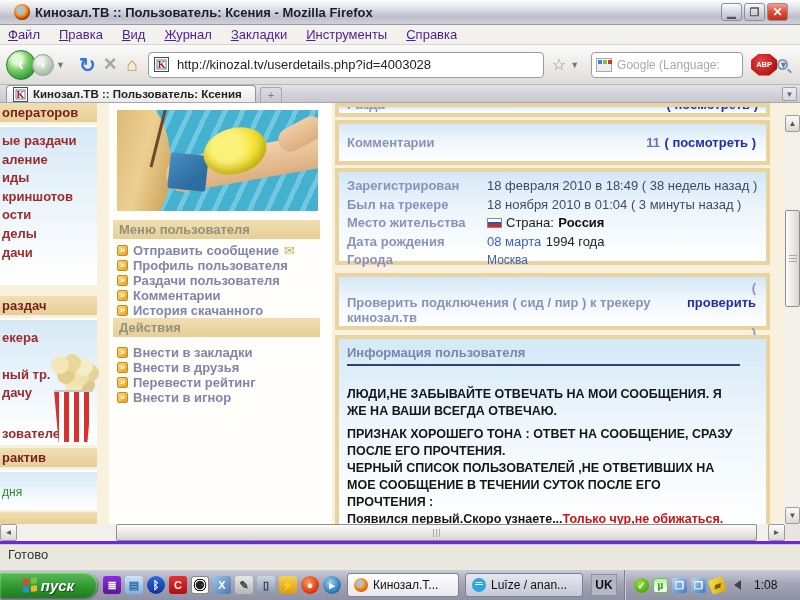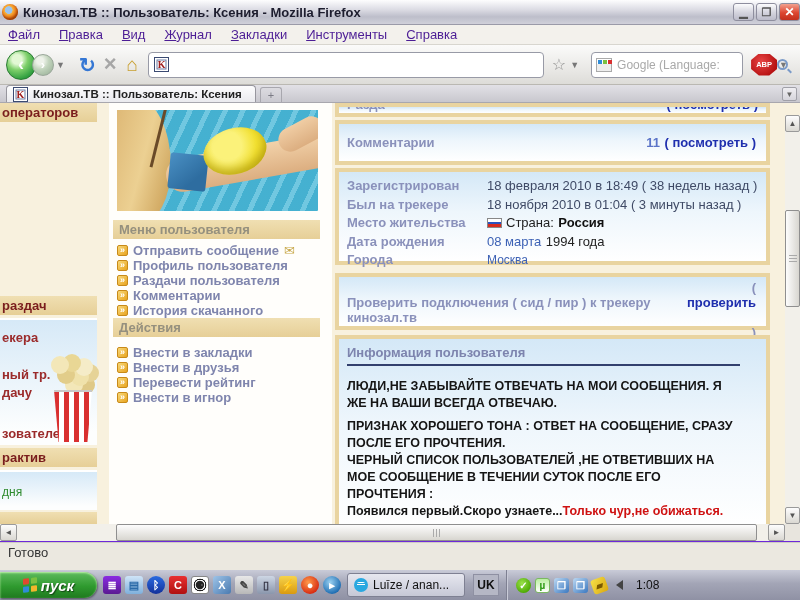--- a/index.html
+++ b/index.html
@@ -2,21 +2,21 @@
 <html><head>
 <meta charset="utf-8">
 <style>
   html,body{margin:0;padding:0;background:#666;}
   *{box-sizing:border-box;font-family:"Liberation Sans",sans-serif;}
   .screen{position:relative;width:800px;height:600px;overflow:hidden;background:#f8f1de;}
 
   
   .titlebar{position:absolute;left:0;top:0;width:800px;height:25px;
     background:linear-gradient(180deg,#fdfdfe 0%,#dcdce4 40%,#bdbeca 70%,#d0d0da 100%);
-    border-bottom:1px solid #9a9aa8;display:flex;align-items:center;padding:0 0;}
+    border-bottom:1px solid #9a9aa8;display:flex;align-items:center;padding:0 12px;}
   .fficon{width:16px;height:16px;border-radius:50%;
     background:radial-gradient(circle at 42% 38%,#9cc4ee 0 26%,#f7b13c 30%,#e97817 55%,#c04a07 85%);
     box-shadow:inset -1px -2px 2px rgba(120,40,0,.6);margin:0 5px 0 2px;flex:0 0 auto;}
   .title-text{font-size:13px;font-weight:bold;color:#1d1d2e;flex:1;white-space:nowrap;overflow:hidden;}
   .winbtn{width:21px;height:18px;margin-left:2px;border:1px solid #8e8e9e;border-radius:3px;
     background:linear-gradient(180deg,#fcfcfd,#d3d3dd 55%,#bcbcca);display:flex;align-items:center;justify-content:center;
     font-size:11px;font-weight:bold;color:#555;}
   .winbtn.close{background:linear-gradient(180deg,#f3a08e,#dd4631 55%,#c22f1d);color:#fff;font-size:12px;}
 
   
@@ -140,21 +140,21 @@
   .hbtn{position:absolute;top:0;width:17px;height:17px;border:1px solid #9a9a9a;border-radius:2px;
     background:linear-gradient(180deg,#fdfdfd,#dad8d2);color:#555;font-size:8px;display:flex;align-items:center;justify-content:center;}
   .hthumb{position:absolute;left:116px;top:0;width:641px;height:17px;border:1px solid #8f8f8f;border-radius:2px;
     background:linear-gradient(180deg,#fdfdfd,#d8d6d0);}
   .hthumb::after{content:"";position:absolute;top:4px;left:316px;width:9px;height:8px;
     background:repeating-linear-gradient(90deg,#aaa 0 1px,transparent 1px 3px);}
   .corner{position:absolute;left:785px;top:524px;width:15px;height:17px;background:#e8e5de;}
 
   
   .statusbar{position:absolute;left:0;top:541px;width:800px;height:29px;background:#ebe8e0;
-    border-top:1px solid #6d28d9;box-shadow:inset 0 1px 0 #cfccc3;font-size:13px;color:#333;
+    border-top:3px solid #6d28d9;box-shadow:inset 0 1px 0 #cfccc3;font-size:13px;color:#333;
     display:flex;align-items:flex-start;padding:3px 0 0 8px;}
 
   
   .taskbar{position:absolute;left:0;top:570px;width:800px;height:30px;
     background:linear-gradient(180deg,#c9cbd8 0%,#a3a5b6 45%,#8f91a4 100%);display:flex;align-items:center;}
   .startbtn{width:97px;height:26px;margin:0 6px 0 0;border-radius:0 13px 13px 0;
     background:linear-gradient(180deg,#5fbb5f,#2f9a2f 55%,#1f7a1f);box-shadow:inset 0 1px 2px #bdf0a8,1px 1px 2px rgba(0,0,0,.4);
     display:flex;align-items:center;justify-content:center;}
   .startbtn .label{color:#fff;font-size:15px;font-weight:bold;font-style:italic;margin-left:4px;text-shadow:1px 1px 1px rgba(0,0,0,.5);}
   .winflag{width:14px;height:14px;display:grid;grid-template-columns:6px 6px;grid-template-rows:6px 6px;gap:1.5px;transform:skewY(-6deg);}
@@ -205,20 +205,21 @@
 
   <div class="navbar">
     <span class="backbtn">‹</span>
     <span class="fwdbtn">›</span>
     <span class="ddsmall">▼</span>
     <span class="reload">↻</span>
     <span class="stop">×</span>
     <span class="home">⌂</span>
     <div class="urlbox">
       <span class="kicon">K</span>
+      <input class="urltext" value="http://kinozal.tv/userdetails.php?id=4003028" style="">
     </div>
     <span class="star">☆</span>
     <span class="ddsmall">▼</span>
     <div class="searchbox">
       <span class="engineicon">
         <i style="left:1px;background:#2f8cd8"></i>
         <i style="left:6px;background:#7ac142"></i>
         <i style="left:11px;background:#d93030"></i>
       </span>
       <input class="searchph" placeholder="Google (Language:" style="">
@@ -234,20 +235,29 @@
       <span class="label">Кинозал.ТВ :: Пользователь: Ксения</span>
     </div>
     <div class="newtab">+</div>
     <div class="tab-dd">▼</div>
   </div>
 
   <div class="viewport">
     <div class="whitecol"></div>
 
     <div class="sb-h" style="top:0">операторов</div>
+    <div class="sb-b list" style="top:22px;height:160px;padding-top:5px">
+      <div class="sb-link">ые раздачи</div>
+      <div class="sb-link">аление</div>
+      <div class="sb-link">иды</div>
+      <div class="sb-link">криншотов</div>
+      <div class="sb-link">ости</div>
+      <div class="sb-link">делы</div>
+      <div class="sb-link">дачи</div>
+    </div>
 
     <div class="sb-h" style="top:193px">раздач</div>
     <div class="sb-b" style="top:215px;height:127px">
       <div class="sb-link" style="position:absolute;top:10px">екера</div>
       <div class="sb-link" style="position:absolute;top:47px">ный тр.</div>
       <div class="sb-link" style="position:absolute;top:65px">дачу</div>
       <div class="sb-link" style="position:absolute;top:106px">зователей</div>
       <div class="popcorn">
         <div class="puff"></div>
         <div class="box"></div>
@@ -351,21 +361,21 @@
       <div style="display:flex;justify-content:flex-end;line-height:15px">
         <span class="lbl">Проверить подключения ( сид / пир ) к трекеру кинозал.тв</span>
         <span class="bluelink">проверить</span>
       </div>
       <div style="text-align:right;line-height:15px" class="lbl">)</div>
     </div>
 
     <div class="pbox" style="top:232px;height:195px;padding:6px 24px 0 8px">
       <div class="lbl" style="color:#7d84ae">Информация пользователя</div>
       <div class="rule"></div>
-      <div class="infotext red" style="margin-top:12px">ЛЮДИ,НЕ ЗАБЫВАЙТЕ ОТВЕЧАТЬ НА МОИ СООБЩЕНИЯ. Я ЖЕ НА ВАШИ ВСЕГДА ОТВЕЧАЮ.</div>
+      <div class="infotext red" style="margin-top:20px">ЛЮДИ,НЕ ЗАБЫВАЙТЕ ОТВЕЧАТЬ НА МОИ СООБЩЕНИЯ. Я ЖЕ НА ВАШИ ВСЕГДА ОТВЕЧАЮ.</div>
       <div class="infotext red" style="margin-top:6px">ПРИЗНАК ХОРОШЕГО ТОНА : ОТВЕТ НА СООБЩЕНИЕ, СРАЗУ ПОСЛЕ ЕГО ПРОЧТЕНИЯ.</div>
       <div class="infotext" style="">ЧЕРНЫЙ СПИСОК ПОЛЬЗОВАТЕЛЕЙ ,НЕ ОТВЕТИВШИХ НА МОЕ СООБЩЕНИЕ В ТЕЧЕНИИ СУТОК ПОСЛЕ ЕГО ПРОЧТЕНИЯ :</div>
       <div class="infotext"><span>Появился первый.Скоро узнаете...</span><span class="red">Только чур,не обижаться.</span></div>
 
     </div>
   </div>
 
   <div class="vscroll">
     <div class="sbtn" style="top:0">▲</div>
     <div class="vthumb"></div>
@@ -399,20 +409,24 @@
       <span class="qli" style="background:linear-gradient(180deg,#2a6ae0,#12309a);border-radius:50%">ᛒ</span>
       <span class="qli" style="background:linear-gradient(180deg,#e83030,#b01010)">C</span>
       <span class="qli" style="background:radial-gradient(circle,#fff 0 45%,#222 48% 55%,#fff 58%);color:#222;border:1px solid #888">⚈</span>
       <span class="qli" style="background:linear-gradient(135deg,#9ec4e8,#4a7ab0);color:#fff">X</span>
       <span class="qli" style="background:linear-gradient(180deg,#e8e8e8,#b8b8b8);color:#444">✎</span>
       <span class="qli" style="background:linear-gradient(180deg,#cdd6e4,#8a96ac);color:#334">▯</span>
       <span class="qli" style="background:linear-gradient(180deg,#f6d34a,#d99a10);color:#7a4a00">⚡</span>
       <span class="qli" style="background:radial-gradient(circle at 40% 35%,#ff9a4a,#d62810 75%);border-radius:50%">●</span>
       <span class="qli" style="background:radial-gradient(circle at 40% 35%,#9ad0f0,#1a6ab0 75%);border-radius:50%">▸</span>
     </div>
+    <div class="tbtn active">
+      <span class="miniff"></span>
+      <span>Кинозал.Т...</span>
+    </div>
     <div class="tbtn normal">
       <span class="minichat"></span>
       <span>Luīze / anan...</span>
     </div>
     <div class="langbox">UK</div>
     <div class="tray">
       <span class="tri" style="background:radial-gradient(circle at 40% 35%,#9ae04a,#4aa800 75%);border-radius:50%">✓</span>
       <span class="tri" style="background:linear-gradient(180deg,#baf0a0,#fff);color:#2a9a10;border:1px solid #7ab860">µ</span>
       <span class="tri" style="background:linear-gradient(135deg,#bcd8f2,#3a78c0)">❒</span>
       <span class="tri" style="background:linear-gradient(135deg,#bcd8f2,#3a78c0)">❒</span>

